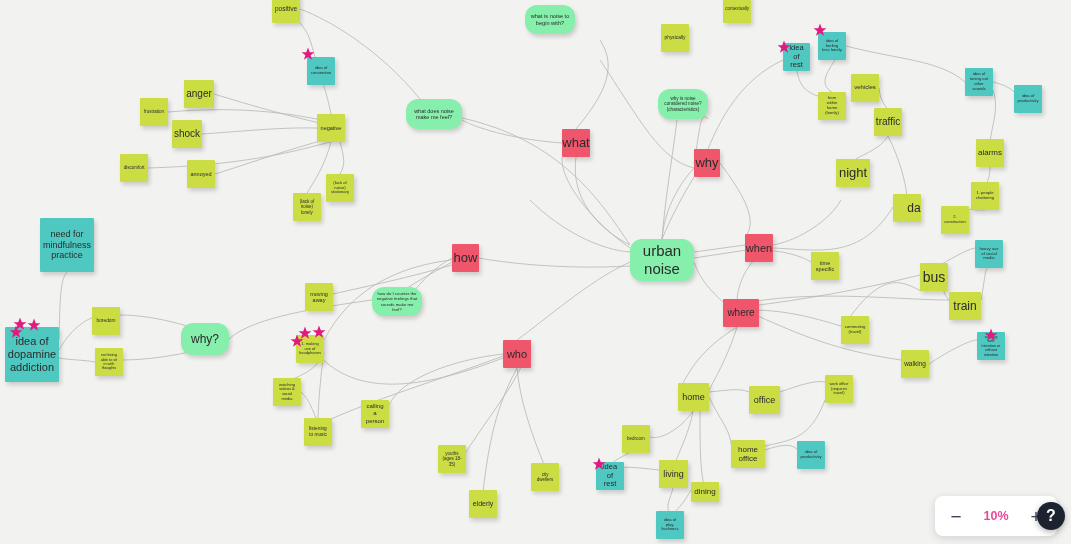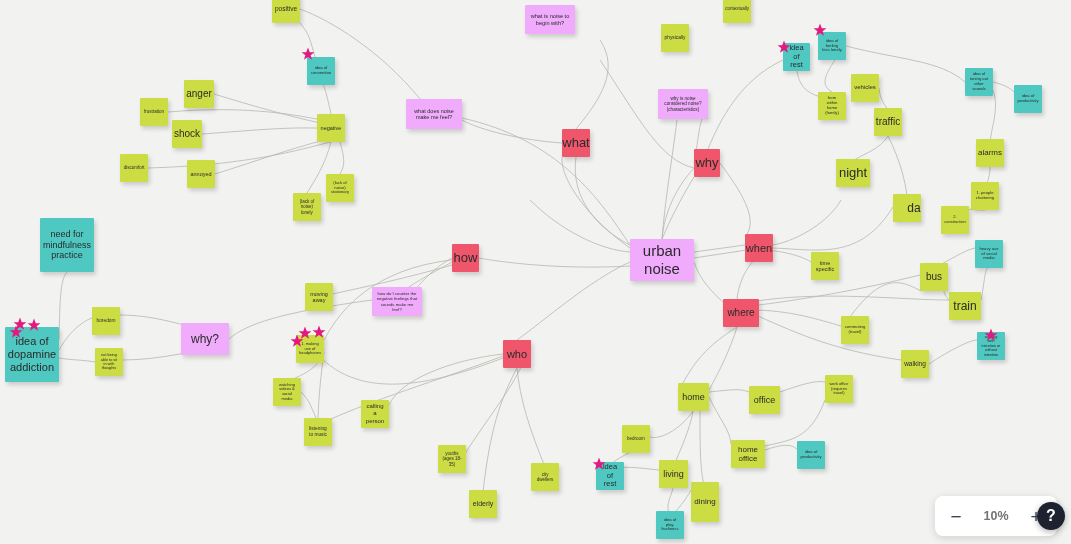--- a/index.html
+++ b/index.html
@@ -19,21 +19,21 @@
     color:#2b2b2b;
     line-height:1.18;
     padding:3px 4px;
     border-radius:1px;
     box-shadow:2px 3px 4px rgba(0,0,0,.16);
     word-wrap:break-word;
     overflow:hidden;
     z-index:5;
   }
   .c-green{background:#ccdd43;}
-  .c-cyan{background:#f0abfc;}
+  .c-cyan{background:#86efac;border-radius:12px;}
   .c-pink{background:#f0566b;}
   .c-teal{background:#4ec8c0;}
   .star{
     position:absolute;
     width:14px;height:14px;
     z-index:9;
     pointer-events:none;
   }
   .star svg{display:block;width:100%;height:100%;}
 
@@ -49,21 +49,21 @@
     gap:14px;
     z-index:40;
   }
   #zoom-toolbar .zbtn{
     width:22px;height:22px;
     display:flex;align-items:center;justify-content:center;
     color:#3c4257;font-size:19px;line-height:1;
     cursor:pointer;user-select:none;
   }
   #zoom-level{
-    font-size:12.5px;color:#737373;font-weight:bold;
+    font-size:12.5px;color:#ec4899;font-weight:bold;
     min-width:30px;text-align:center;user-select:none;
   }
   #help-button{
     position:absolute;right:6px;bottom:14px;
     width:28px;height:28px;border-radius:50%;
     background:#1c2230;color:#fff;
     display:flex;align-items:center;justify-content:center;
     font-size:16px;font-weight:bold;
     box-shadow:0 2px 6px rgba(0,0,0,.3);
     cursor:pointer;user-select:none;z-index:41;
@@ -282,21 +282,21 @@
     </div>
     <div class="note c-green" style="left: 971px; top: 182px; width: 28px; height: 28px; font-size: 4.2px;">
       <span>1. people chattering</span>
     </div>
     <div class="note c-green" style="left: 941px; top: 206px; width: 28px; height: 28px; font-size: 4px;">
       <span>2. construction</span>
     </div>
     <div class="note c-green" style="left: 893px; top: 194px; width: 28px; height: 28px; font-size: 12px; padding-left: 24px;">
       <span>day</span>
     </div>
-    <div class="note c-green" style="left: 920px; top: 263px; width: 28px; height: 28px; font-size: 10px;">
+    <div class="note c-green" style="left: 920px; top: 263px; width: 28px; height: 28px; font-size: 14px;">
       <span>bus</span>
     </div>
     <div class="note c-green" style="left: 949px; top: 292px; width: 32px; height: 28px; font-size: 12px;">
       <span>train</span>
     </div>
     <div class="note c-green" style="left: 901px; top: 350px; width: 28px; height: 28px; font-size: 6.5px;">
       <span>walking</span>
     </div>
     <div class="note c-green" style="left: 811px; top: 252px; width: 28px; height: 28px; font-size: 5.5px;">
       <span>time specific</span>
@@ -315,21 +315,21 @@
     </div>
     <div class="note c-green" style="left: 825px; top: 375px; width: 28px; height: 28px; font-size: 4px;">
       <span>work office (requires travel)</span>
     </div>
     <div class="note c-green" style="left: 622px; top: 425px; width: 28px; height: 28px; font-size: 4.5px;">
       <span>bedroom</span>
     </div>
     <div class="note c-green" style="left: 659px; top: 460px; width: 29px; height: 28px; font-size: 9px; align-items: center;">
       <span>living</span>
     </div>
-    <div class="note c-green" style="left: 691px; top: 482px; width: 28px; height: 40px; font-size: 8px;">
+    <div class="note c-green" style="left: 691px; top: 482px; width: 28px; height: 20px; font-size: 8px;">
       <span>dining</span>
     </div>
     <div class="note c-green" style="left: 296px; top: 335px; width: 28px; height: 28px; font-size: 4px;">
       <span>1. making use of headphones</span>
     </div>
     <div class="note c-green" style="left: 273px; top: 378px; width: 28px; height: 28px; font-size: 4px;">
       <span>watching videos &amp; social media</span>
     </div>
     <div class="note c-green" style="left: 304px; top: 418px; width: 28px; height: 28px; font-size: 4.8px;">
       <span>listening to music</span>

